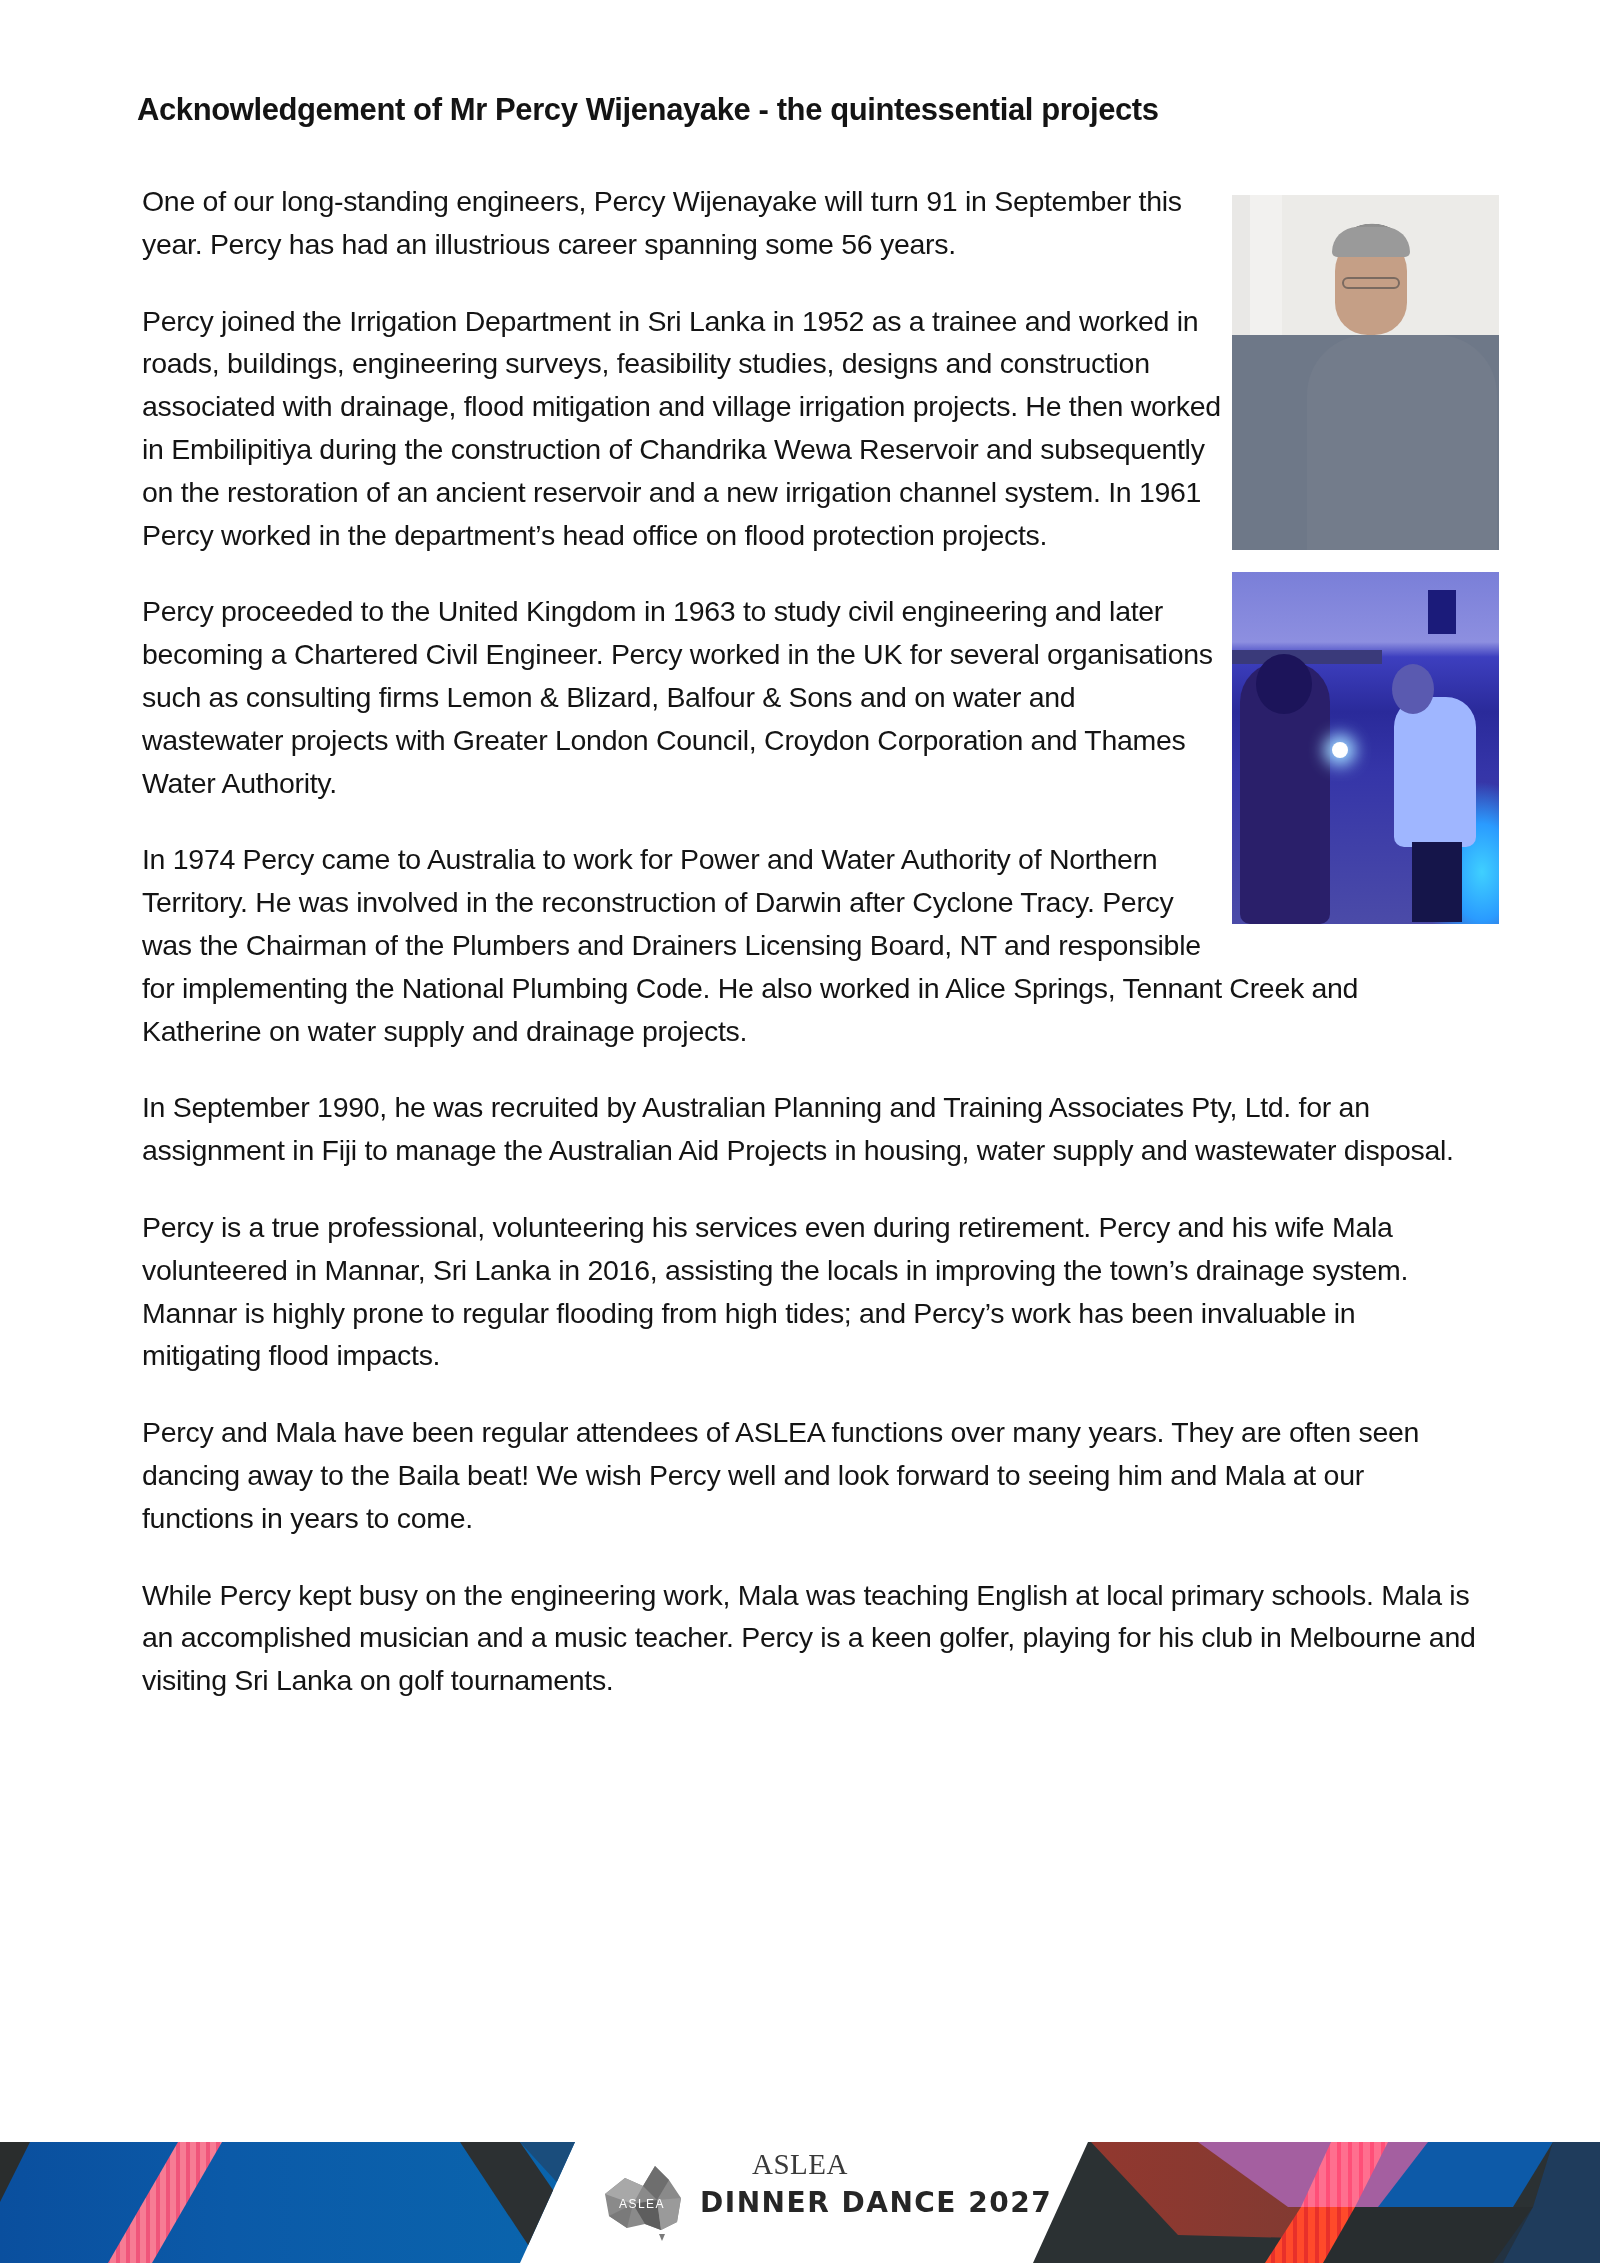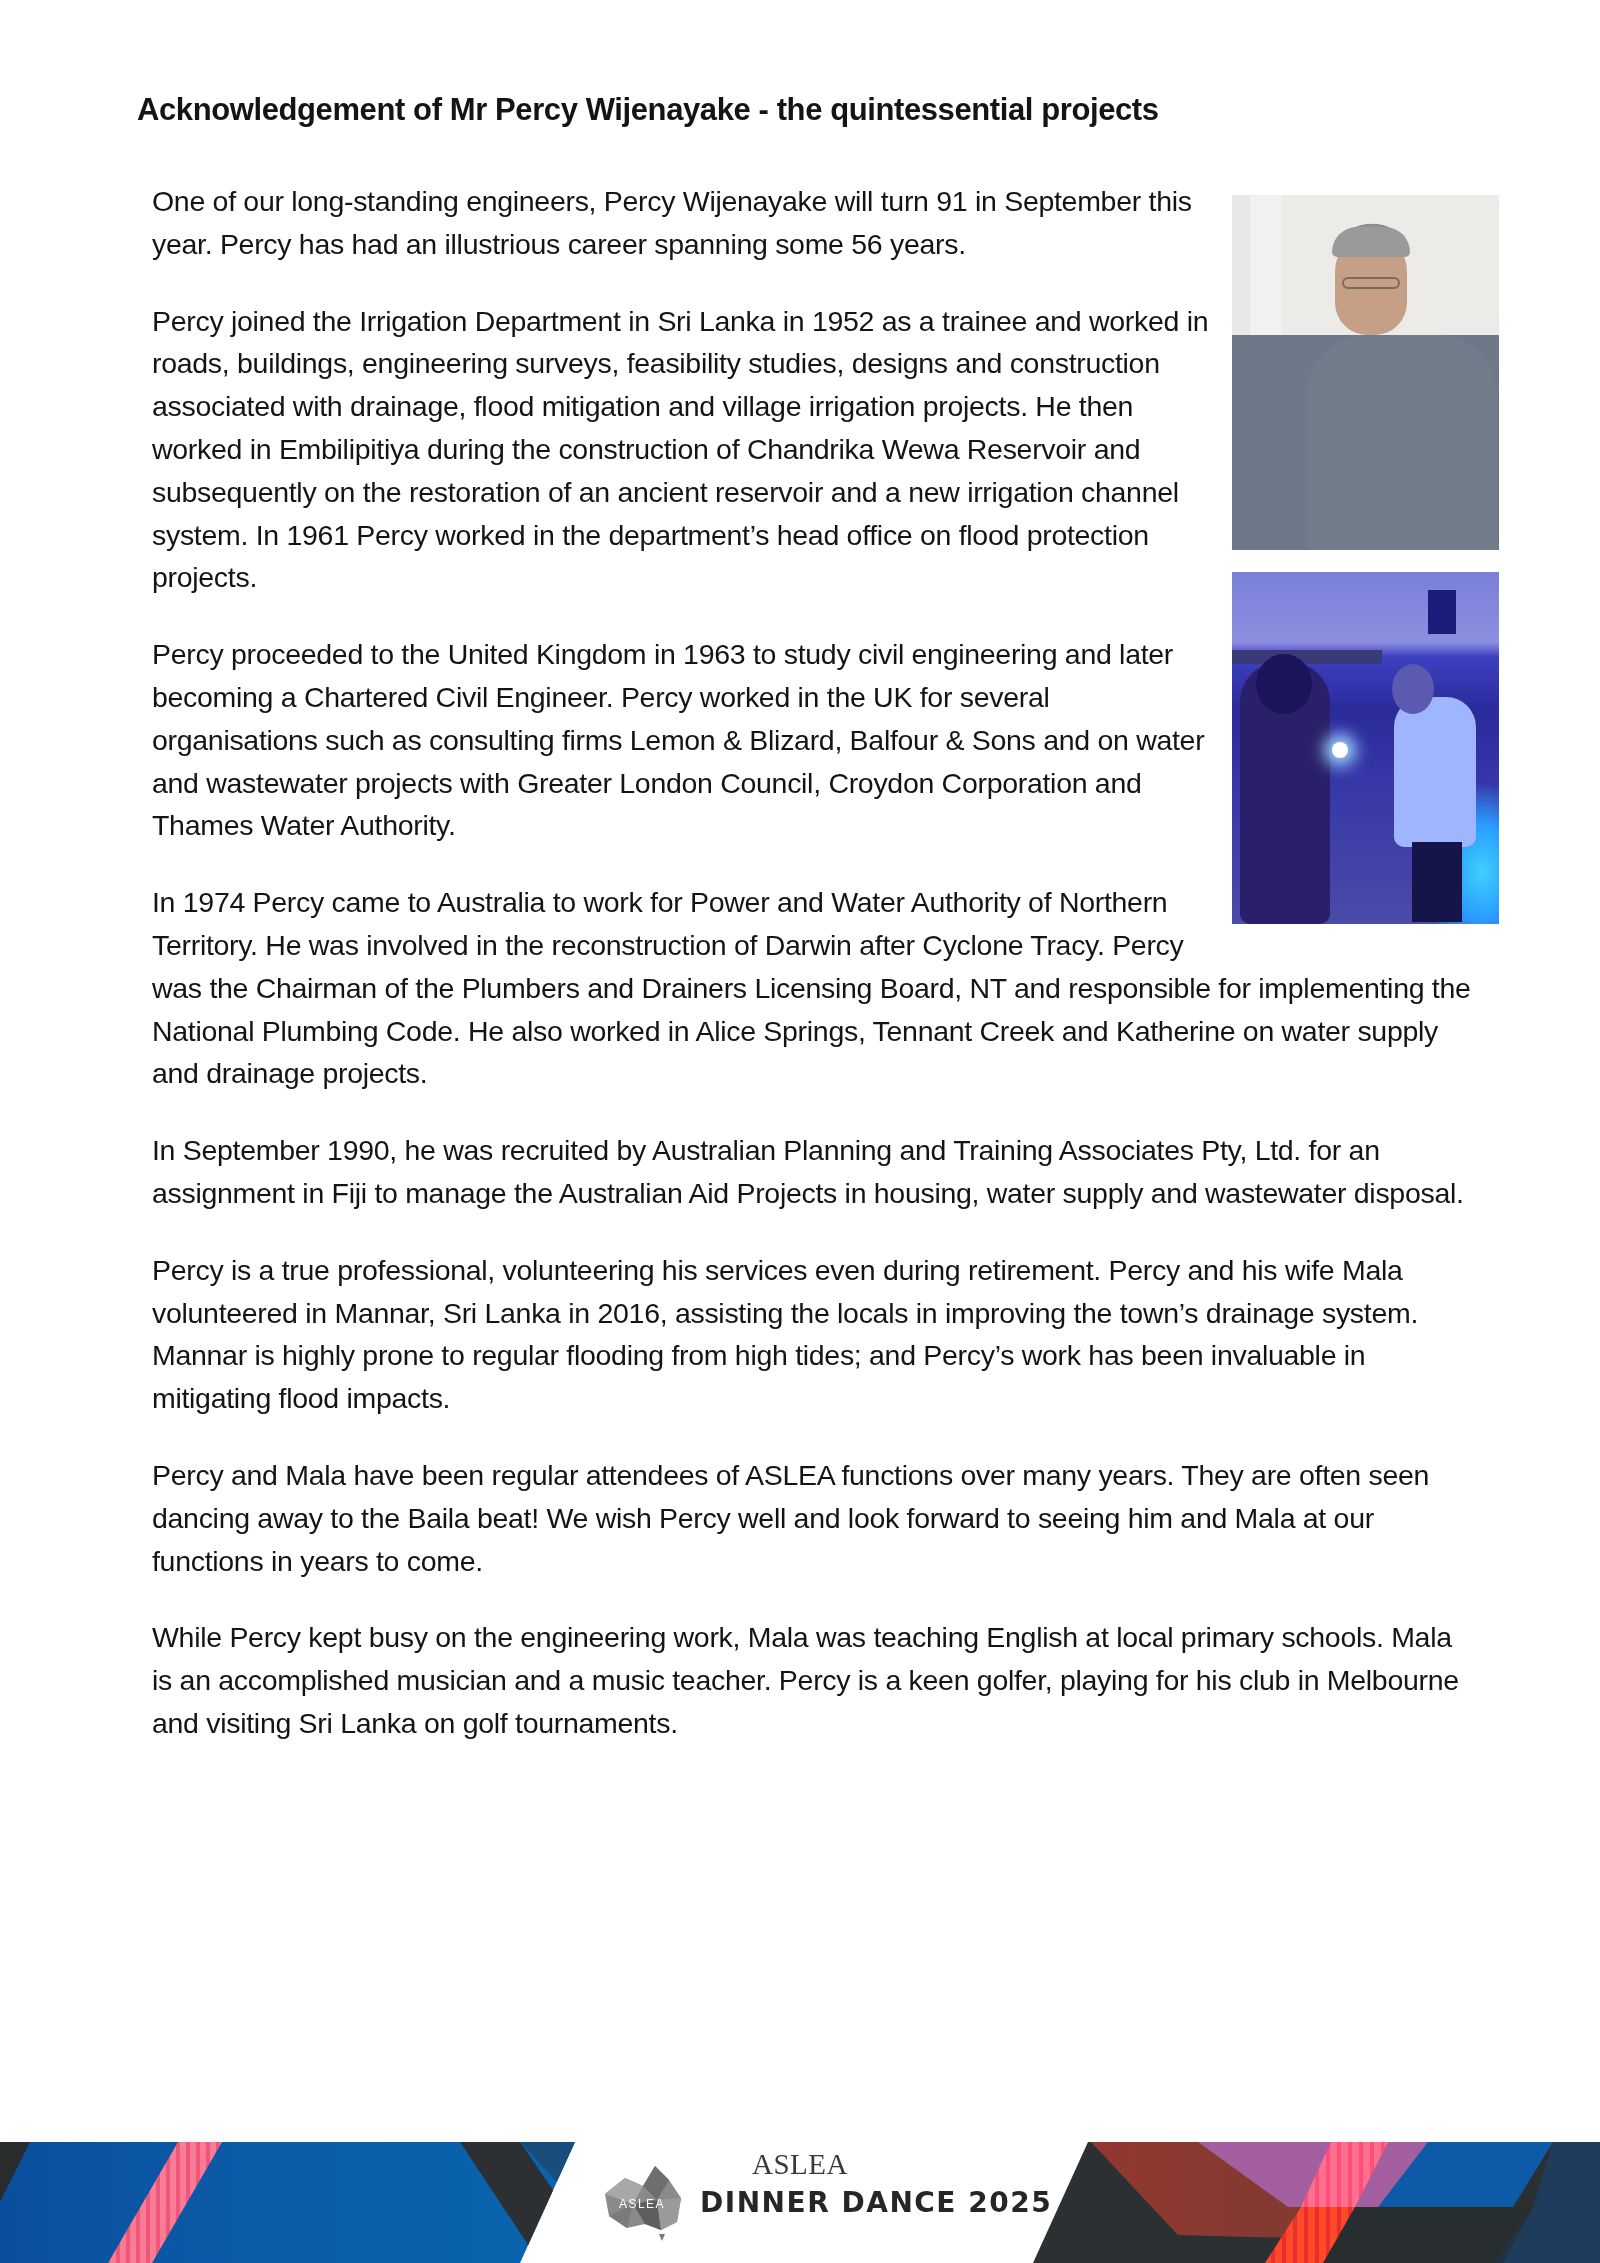--- a/index.html
+++ b/index.html
@@ -32,21 +32,21 @@
       position: absolute;
       left: 137px;
       top: 180px;
       width: 1340px;
       font-size: 28.5px;
       line-height: 42.8px;
       letter-spacing: -0.3px;
       color: #141414;
     }
     .body-text p {
-      margin: 0 0 34px 15px;
+      margin: 0 0 34px 5px;
     }
     .float-photo {
       float: right;
       width: 267px;
       margin-left: 10px;
       margin-right: -22px;
     }
     .photo-a {
       width: 267px;
       height: 355px;
@@ -278,21 +278,21 @@
       <polygon points="22,14 40,22 30,40 2,30" fill="#a8a8a8"></polygon>
       <polygon points="40,22 52,2 66,16 54,36" fill="#6e6e6e"></polygon>
       <polygon points="30,40 54,36 58,66 42,60" fill="#5e5e5e"></polygon>
       <polygon points="54,36 78,34 74,58 58,66" fill="#9a9a9a"></polygon>
       <polygon points="6,52 30,40 24,64" fill="#7a7a7a"></polygon>
       <polygon points="56,70 62,70 59,77" fill="#7a7a7a"></polygon>
       <text x="39" y="44" text-anchor="middle" font-family="Liberation Sans, sans-serif" font-size="12" fill="#ffffff" letter-spacing="1.5">ASLEA</text>
     </svg>
 
     <div class="aslea-serif">ASLEA</div>
-    <div class="dinner-dance">DINNER DANCE 2025</div>
+    <div class="dinner-dance">DINNER DANCE 2027</div>
 
     <div class="footer-right">
       <div class="red-brown"></div>
       <div class="violet"></div>
       <div class="blue"></div>
       <div class="blue2"></div>
       <div class="dark-slash"></div>
       <div class="pink-hot"></div>
       <div class="red-hot"></div>
     </div>

